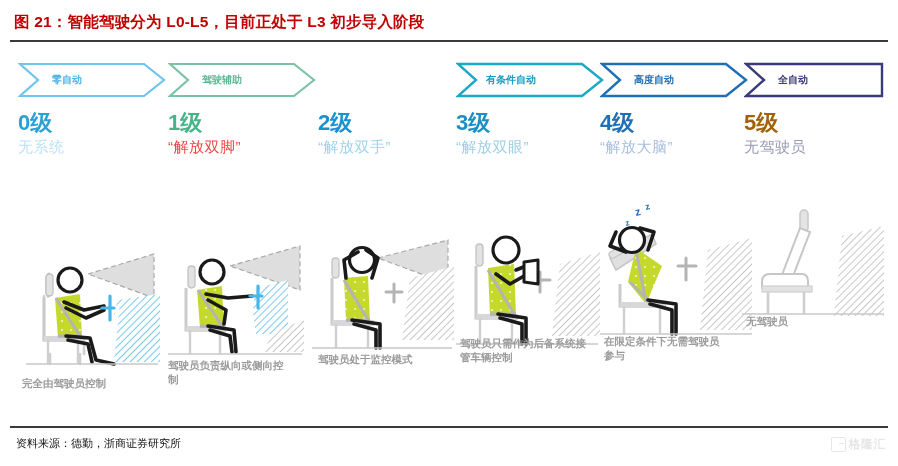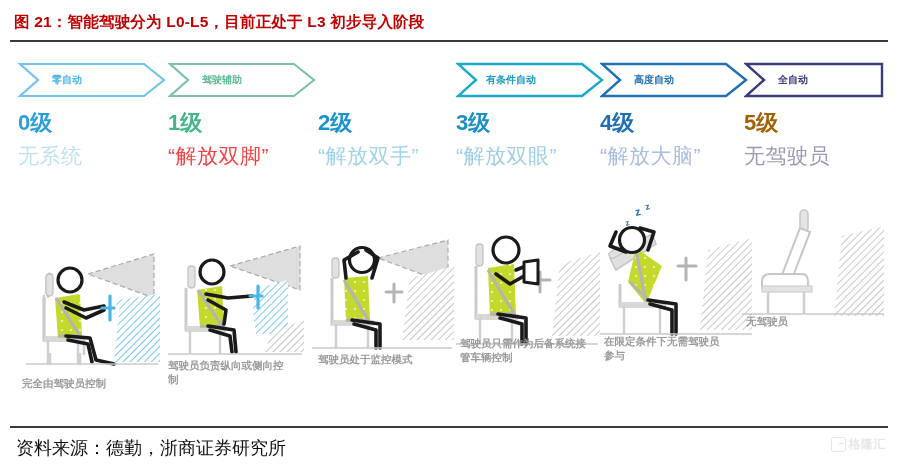--- a/index.html
+++ b/index.html
@@ -23,21 +23,21 @@
   .rule-top{
     position:absolute;left:10px;top:40px;width:878px;height:2px;
     background:#3a3a3a;
   }
   .rule-bottom{
     position:absolute;left:10px;top:426px;width:878px;height:2px;
     background:#3a3a3a;
   }
   .source{
     position:absolute;left:16px;top:436px;
-    font-size:18px;color:#111;
+    font-size:11px;color:#111;
     font-family:Liberation Serif, serif;
     white-space:nowrap;
   }
 
   
   .watermark{
     position:absolute;right:12px;top:436px;
     display:flex;align-items:center;gap:3px;
     opacity:.45;
   }
@@ -66,21 +66,21 @@
   }
 
   
   .lvl{
     position:absolute;top:113px;
   }
   .lvl .num{
     font-size:22px;font-weight:bold;line-height:20px;white-space:nowrap;
   }
   .lvl .sub{
-    font-size:21px;line-height:22px;margin-top:12px;white-space:nowrap;
+    font-size:15px;line-height:22px;margin-top:3px;white-space:nowrap;
     letter-spacing:.5px;
   }
 
   
   .fig{position:absolute;}
   .fig svg{display:block;}
 
   .cap{
     position:absolute;
     font-size:10.5px;color:#9a9a9a;line-height:14px;

